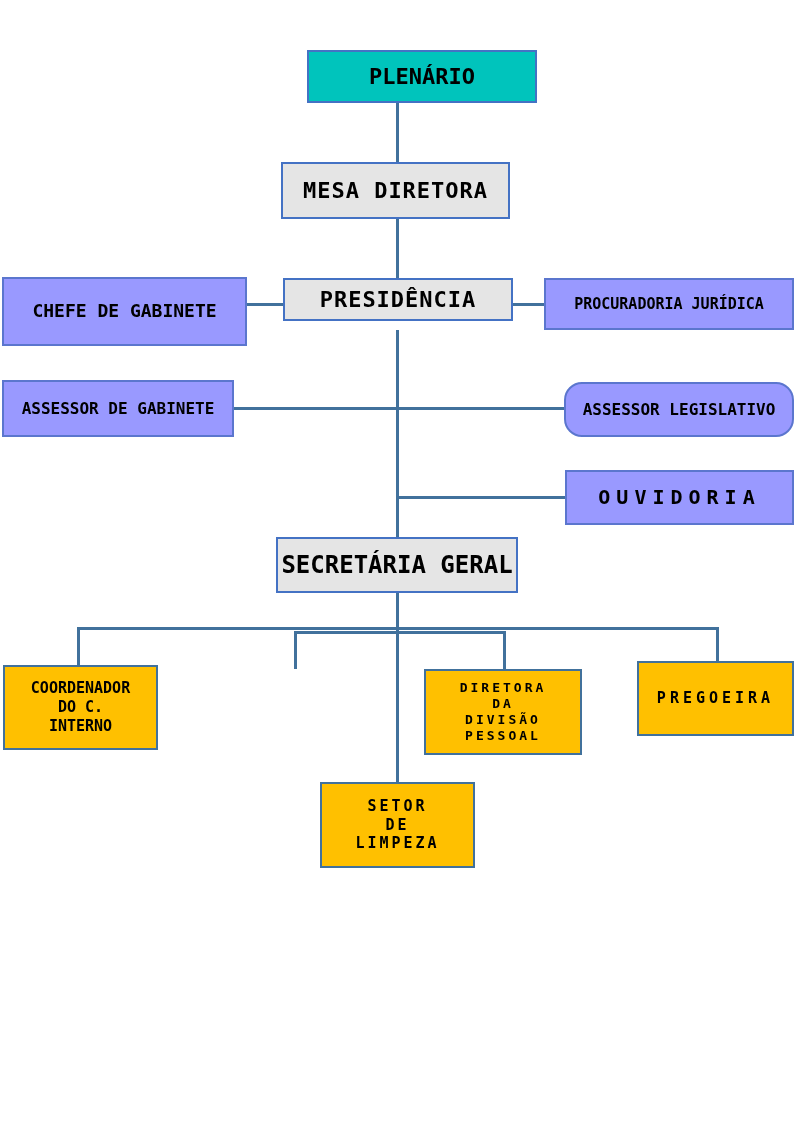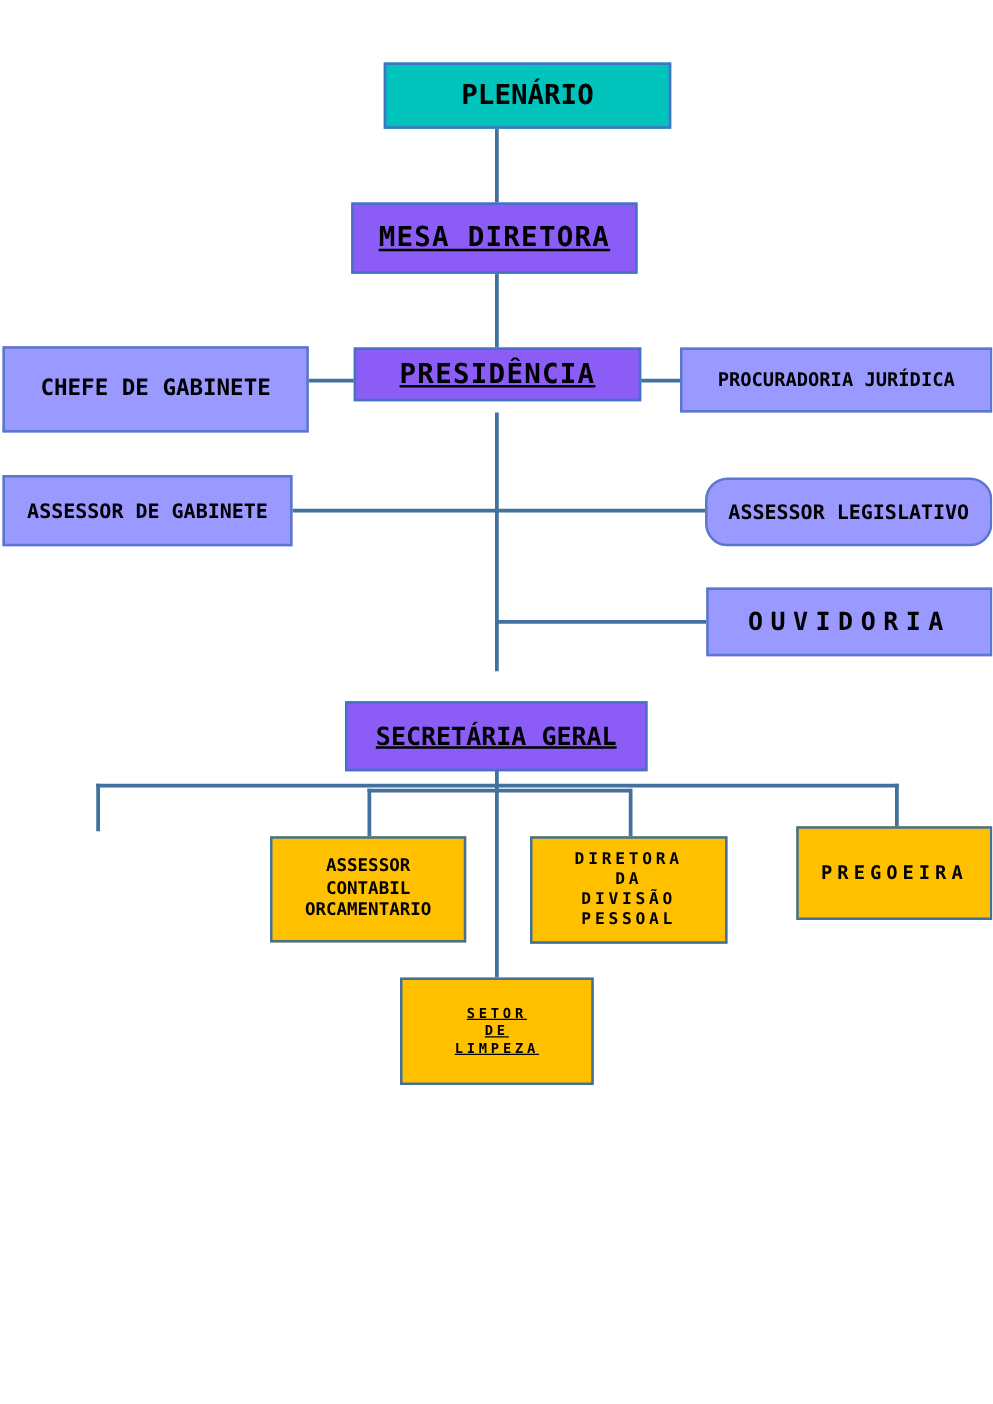--- a/index.html
+++ b/index.html
@@ -22,44 +22,44 @@
     align-items: center;
     justify-content: center;
     text-align: center;
     font-weight: bold;
     color: #000000;
     border: 2px solid #4472C4;
     white-space: pre-line;
     line-height: 1.25;
   }
   .teal   { background: #00C4BC; }
-  .cyan   { background: #8b5cf6; text-decoration: underline; }
+  .cyan   { background: #e5e5e5; }
   .purple { background: #9999FF; border-color: #5B76CE; }
   .yellow { background: #FFC000; border-color: #41719C; }
 
   .line {
     position: absolute;
     background: #41719C;
   }
 
   
   #n-plenario             { left:283px; top:50px;  width:230px; height:53px; font-size:22px;margin-left:24px; }
   #n-mesa-diretora        { left:281px; top:162px; width:229px; height:57px; font-size:22px; letter-spacing:1px; }
   #n-presidencia          { left:283px; top:278px; width:230px; height:43px; font-size:22px; letter-spacing:1px; }
   #n-chefe-gabinete       { left:2px;   top:277px; width:245px; height:69px; font-size:18px; }
   #n-procuradoria         { left:544px; top:278px; width:250px; height:52px; font-size:15px; }
   #n-assessor-gabinete    { left:2px;   top:380px; width:232px; height:57px; font-size:16px; }
   #n-assessor-legislativo { left:564px; top:382px; width:230px; height:55px; font-size:16px;border-radius:18px; }
   #n-ouvidoria            { left:565px; top:470px; width:229px; height:55px; font-size:20px; letter-spacing:6px; }
-  #n-secretaria-geral     { left:276px; top:561px; width:242px; height:56px; font-size:20px; }
+  #n-secretaria-geral     { left:276px; top:537px; width:242px; height:56px; font-size:24px; }
   #n-coordenador          { left:3px;   top:665px; width:155px; height:85px; font-size:15px; }
   #n-assessor-contabil    { left:216px; top:669px; width:157px; height:85px; font-size:14px; }
   #n-diretora-pessoal     { left:424px; top:669px; width:158px; height:86px; font-size:13px; letter-spacing:3px; }
   #n-pregoeira            { left:637px; top:661px; width:157px; height:75px; font-size:15px; letter-spacing:4px; }
-  #n-setor-limpeza        { left:320px; top:782px; width:155px; height:86px; font-size:11px; letter-spacing:3px;text-decoration:underline; }
+  #n-setor-limpeza        { left:320px; top:782px; width:155px; height:86px; font-size:15px; letter-spacing:3px; }
 
   
   #c-plenario-mesa        { left:396px; top:103px; width:3px;   height:59px; }
   #c-mesa-presidencia     { left:396px; top:219px; width:3px;   height:59px; }
   #c-chefe-presidencia    { left:247px; top:303px; width:36px;  height:3px; }
   #c-presid-procuradoria  { left:513px; top:303px; width:31px;  height:3px; }
   #c-presid-secretaria    { left:396px; top:330px; width:3px;   height:207px; }
   #c-assessores           { left:234px; top:407px; width:330px; height:3px; }
   #c-ouvidoria            { left:397px; top:496px; width:168px; height:3px; }
   #c-secretaria-down      { left:396px; top:593px; width:3px;   height:189px; }
@@ -92,23 +92,23 @@
 
   <div class="node teal" id="n-plenario">PLENÁRIO</div>
   <div class="node cyan" id="n-mesa-diretora">MESA DIRETORA</div>
   <div class="node cyan" id="n-presidencia">PRESIDÊNCIA</div>
   <div class="node purple" id="n-chefe-gabinete">CHEFE DE GABINETE</div>
   <div class="node purple" id="n-procuradoria">PROCURADORIA JURÍDICA</div>
   <div class="node purple" id="n-assessor-gabinete">ASSESSOR DE GABINETE</div>
   <div class="node purple" id="n-assessor-legislativo">ASSESSOR LEGISLATIVO</div>
   <div class="node purple" id="n-ouvidoria">OUVIDORIA</div>
   <div class="node cyan" id="n-secretaria-geral">SECRETÁRIA GERAL</div>
-  <div class="node yellow" id="n-assessor-contabil">ASSESSOR
-CONTABIL
-ORCAMENTARIO</div>
+  <div class="node yellow" id="n-coordenador">COORDENADOR
+DO C.
+INTERNO</div>
   <div class="node yellow" id="n-diretora-pessoal">DIRETORA
 DA
 DIVISÃO
 PESSOAL</div>
   <div class="node yellow" id="n-pregoeira">PREGOEIRA</div>
   <div class="node yellow" id="n-setor-limpeza">SETOR
 DE
 LIMPEZA</div>
 
 </div>

